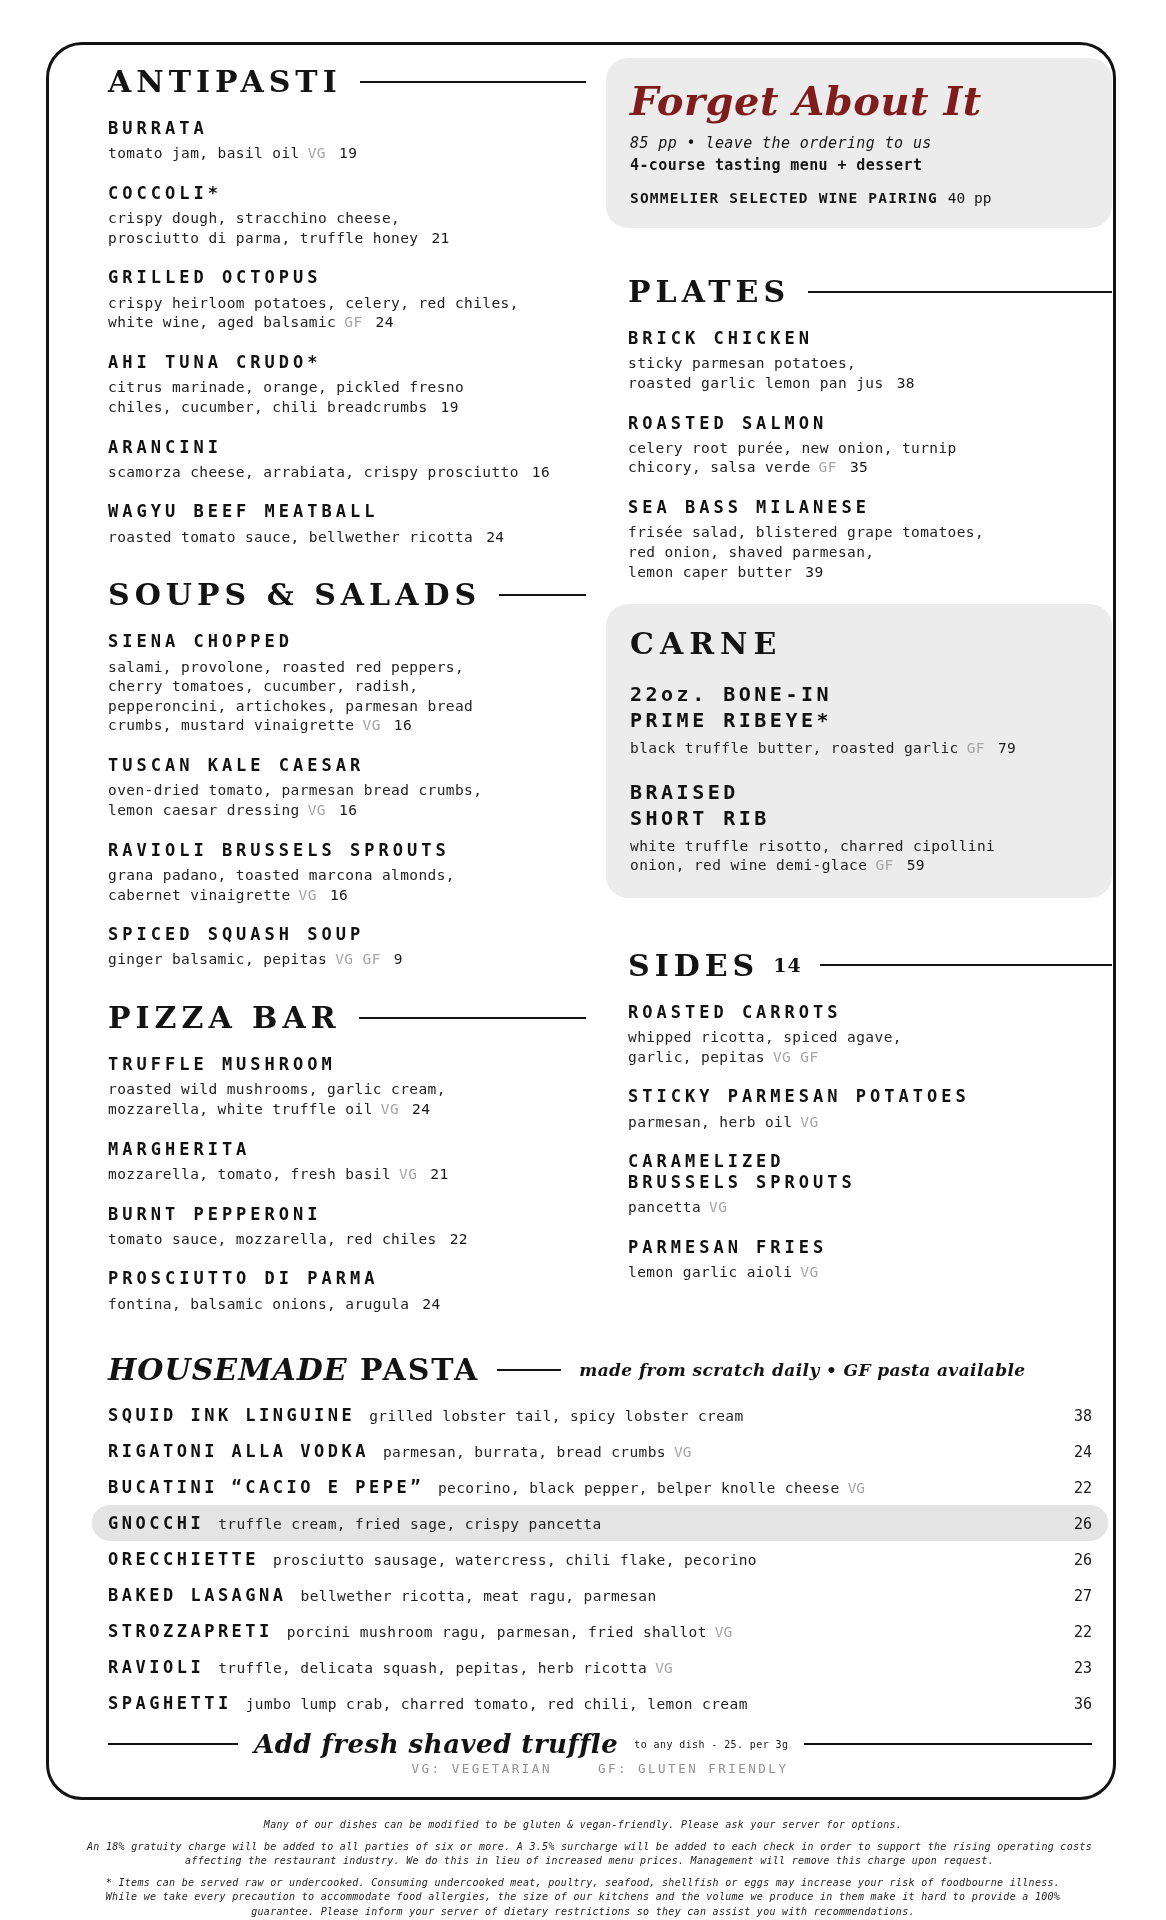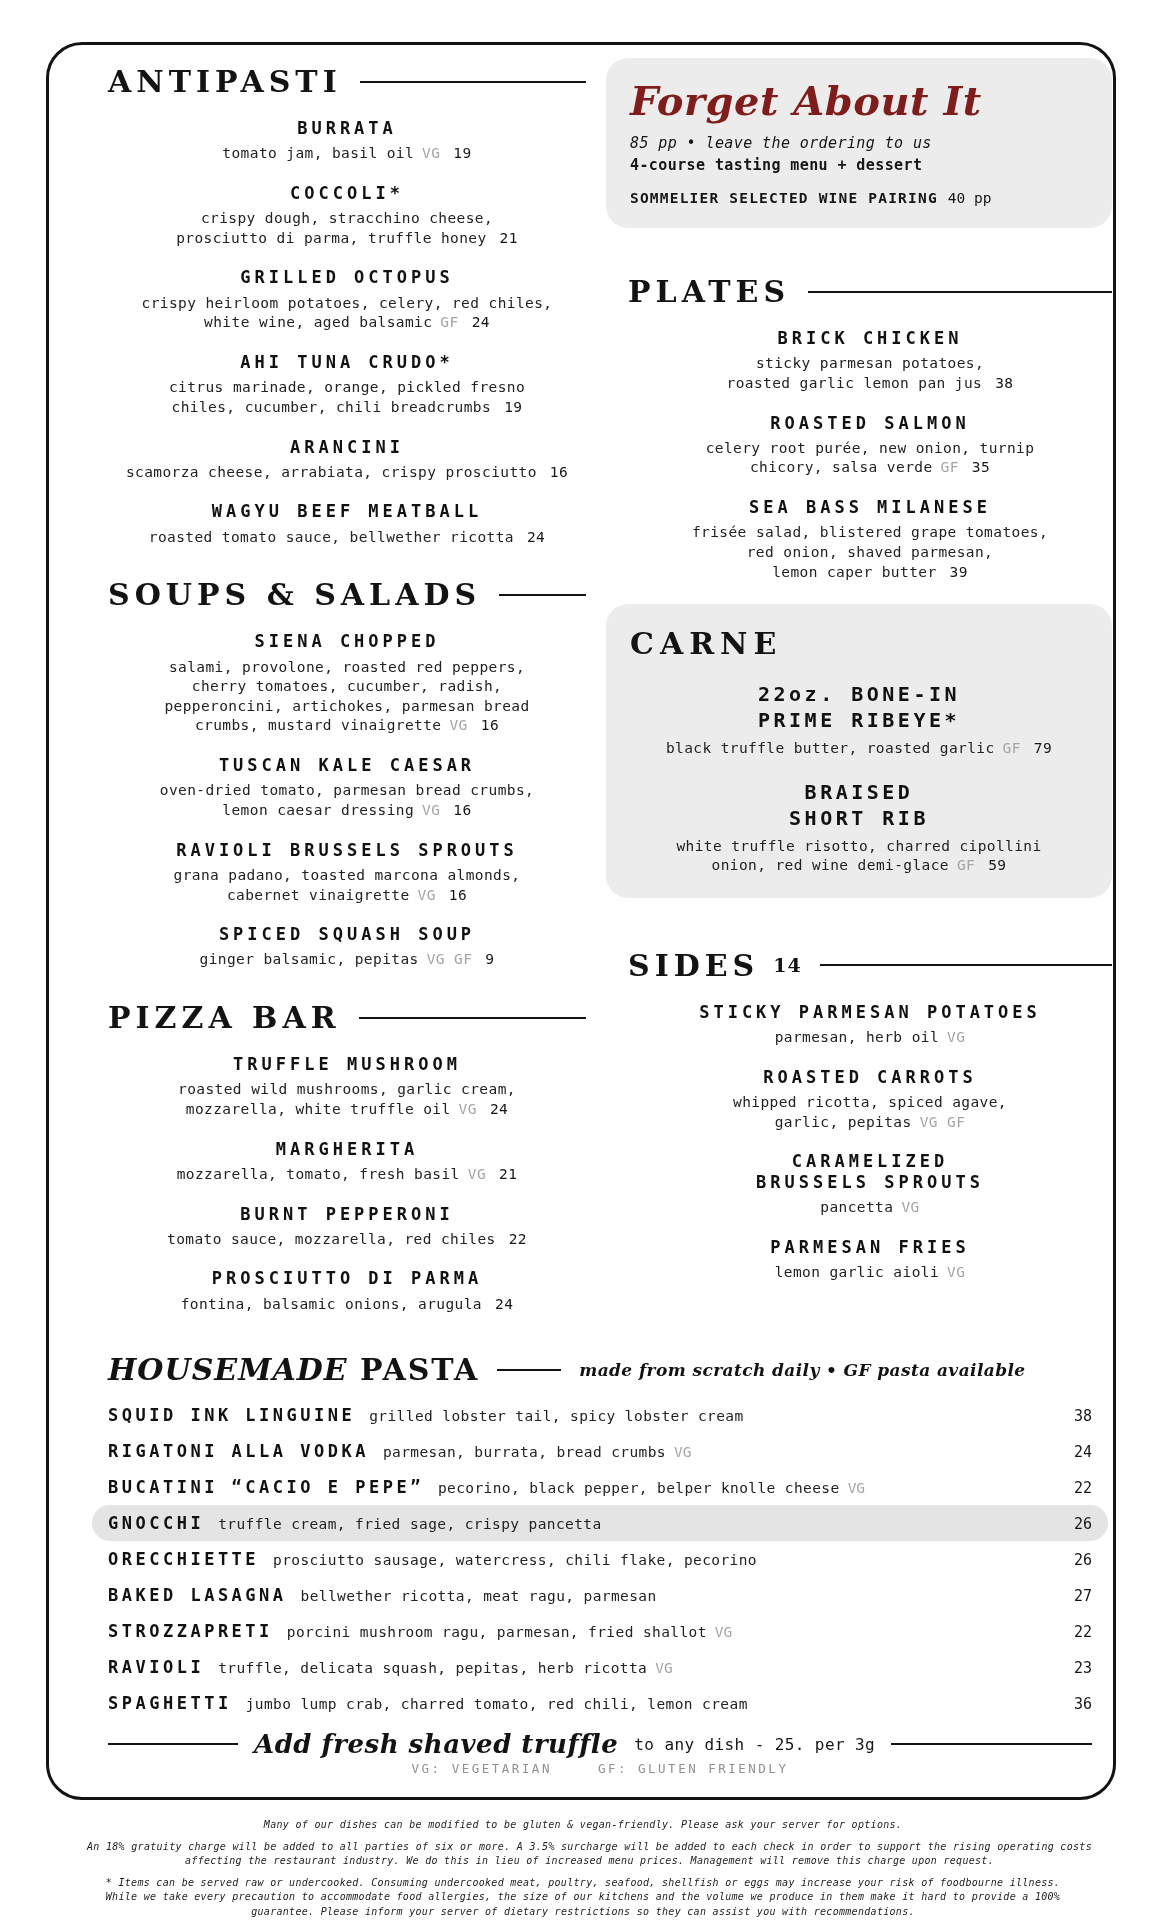--- a/index.html
+++ b/index.html
@@ -22,21 +22,21 @@
   
   .section-heading {
     display: flex; align-items: center; gap: 18px;
     font-family: "DejaVu Serif", serif; font-weight: 700;
     font-size: 30px; letter-spacing: 5px; color: #131313; white-space: nowrap;
   }
   .section-heading .rule { flex: 1; height: 0; border-top: 2.5px solid #131313; min-width: 24px; }
   .col-left section + section { margin-top: 30px; }
 
   
-  .menu-item { margin-top: 19px; text-align: center; }
+  .menu-item { margin-top: 19px; }
   .item-name {
     font-weight: 700; font-size: 17px; letter-spacing: 4px;
     line-height: 1.2; white-space: pre-line; color: #111;
   }
   .item-desc {
     margin-top: 6px; font-size: 14.5px; letter-spacing: 0.4px;
     line-height: 1.35; white-space: pre-line; color: #222;
   }
   .tag { color: #a5a5a5; margin-left: 8px; }
   .price { margin-left: 13px; color: #161616; }
@@ -85,21 +85,21 @@
   .p-desc { margin-left: 14px; font-size: 14.5px; letter-spacing: 0.4px; color: #222; white-space: nowrap; }
   .pasta-row .tag { font-size: 14.5px; }
   .p-price { margin-left: auto; font-size: 15px; padding-left: 12px; }
 
   
   .truffle-note { display: flex; align-items: center; gap: 16px; margin-top: 8px; }
   .t-rule { border-top: 2px solid #131313; height: 0; }
   .t-rule.left { width: 130px; }
   .t-rule.right { flex: 1; }
   .t-script { font-family: "DejaVu Serif", serif; font-style: italic; font-weight: 700; font-size: 26px; letter-spacing: 0.5px; white-space: nowrap; color:#131313; }
-  .t-rest { font-size: 16px; letter-spacing: 0.4px; white-space: nowrap; }
+  .t-rest { font-size: 10px; letter-spacing: 0.4px; white-space: nowrap; }
   .legend { margin-top: 2px; display: flex; justify-content: center; gap: 46px; color: #909090; font-size: 12.5px; letter-spacing: 2.5px; }
 
   
   .fineprint {
     position: absolute; left: 63px; top: 1818px; width: 1040px;
     text-align: center; font-size: 10px; font-style: italic;
     letter-spacing: 0.3px; line-height: 1.45; color: #1c1c1c;
   }
   .fineprint p { margin: 0 auto; }
   .fineprint p + p { margin-top: 7px; }
@@ -271,28 +271,28 @@
     </div>
 
     <section class="sides-section">
       <h2 class="section-heading">
           <span>SIDES</span>
           <span class="sides-num">14</span>
           <span class="rule"></span>
         </h2>
       <div>
   <div class="menu-item">
-            <div class="item-name">STICKY PARMESAN POTATOES</div>
-            <div class="item-desc"><span>parmesan, herb oil</span><span class="tag">VG</span></div>
-          </div>
-
-  <div class="menu-item">
             <div class="item-name">ROASTED CARROTS</div>
             <div class="item-desc"><span>whipped ricotta, spiced agave,
 garlic, pepitas</span><span class="tag">VG GF</span></div>
+          </div>
+
+  <div class="menu-item">
+            <div class="item-name">STICKY PARMESAN POTATOES</div>
+            <div class="item-desc"><span>parmesan, herb oil</span><span class="tag">VG</span></div>
           </div>
 
   <div class="menu-item">
             <div class="item-name">CARAMELIZED
 BRUSSELS SPROUTS</div>
             <div class="item-desc"><span>pancetta</span><span class="tag">VG</span></div>
           </div>
 
   <div class="menu-item">
             <div class="item-name">PARMESAN FRIES</div>

